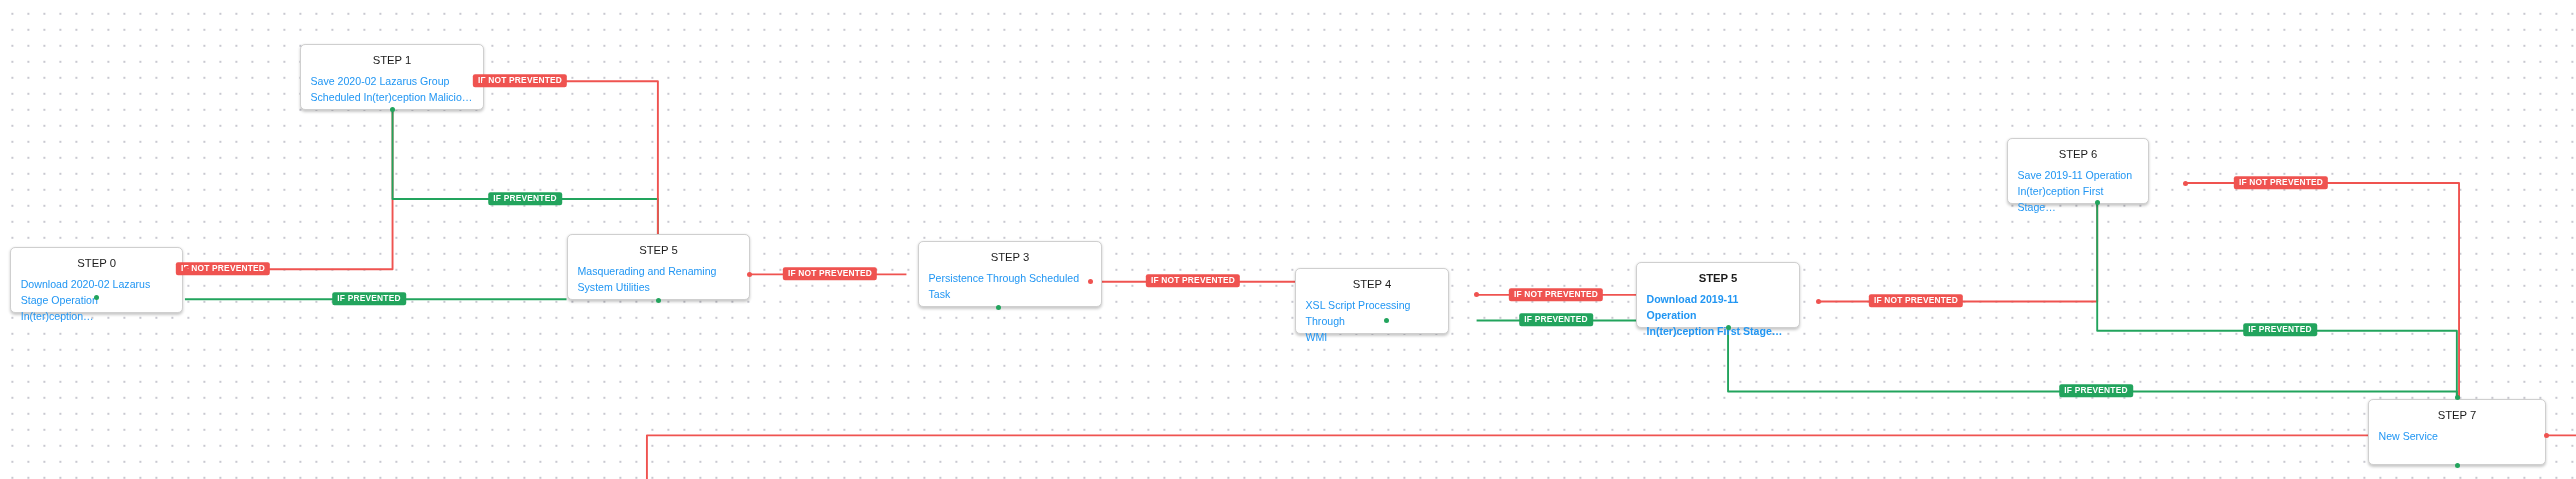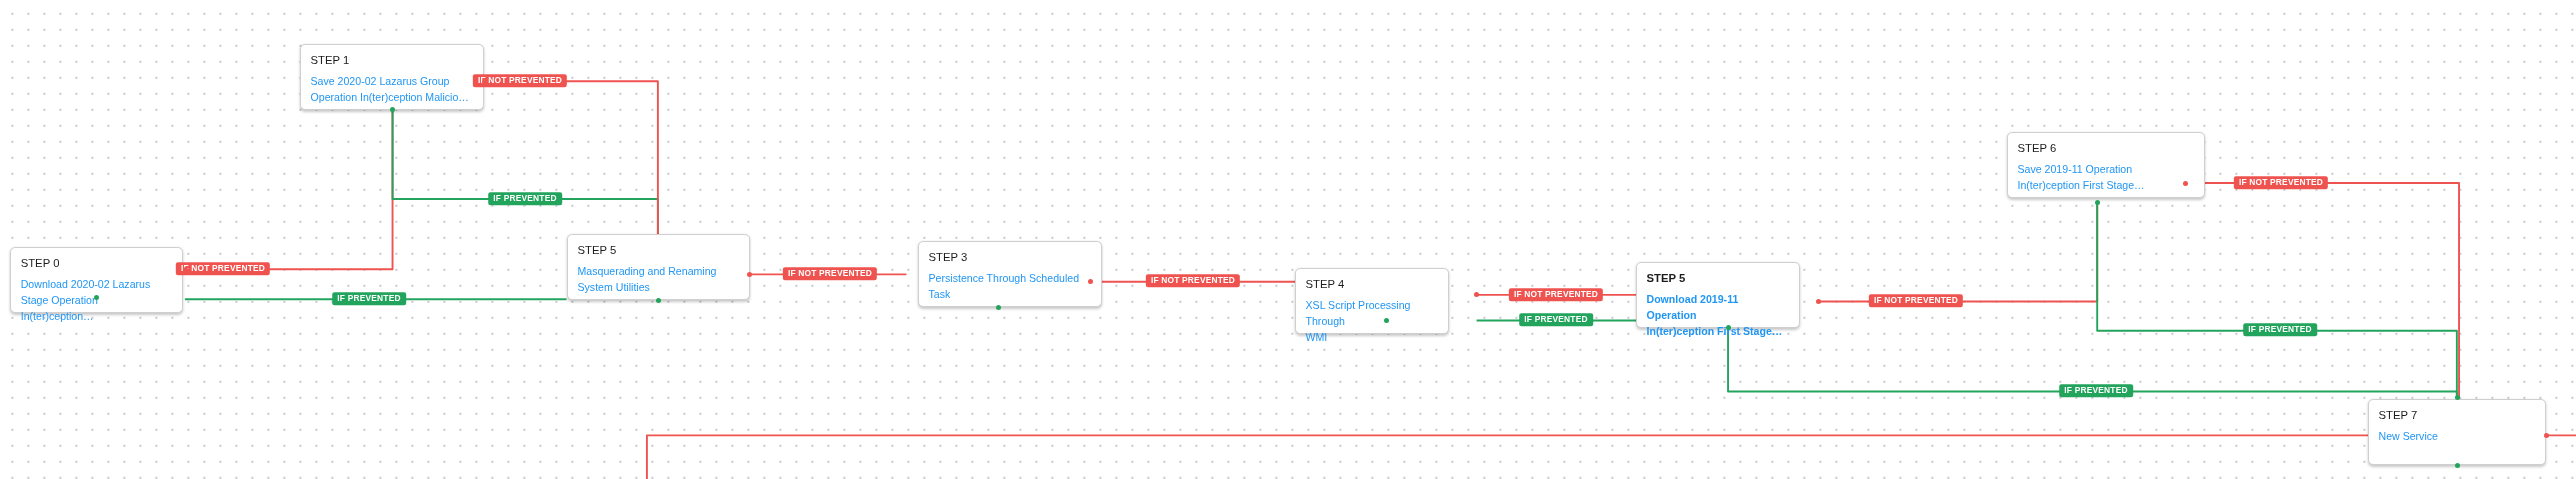--- a/index.html
+++ b/index.html
@@ -41,20 +41,21 @@
     box-shadow: 0 1.5px 2.9px rgba(0,0,0,0.22);
     padding: 8px 9.5px 7.3px 9.5px;
     z-index: 5;
   }
   .node-title {
     font-size: 11.3px;
     color: #1c1c1c;
     line-height: 1.25;
     margin-bottom: 7.3px;
     white-space: nowrap;
+    text-align: center;
   }
   .node-desc {
     font-size: 10.6px;
     color: #2196f3;
     line-height: 1.5;
   }
 
   .port {
     position: absolute;
     width: 5.1px;
@@ -104,21 +105,21 @@
 
   <div id="node-layer">
       <div class="node" style="left: 10.2px; top: 247px; width: 173px; height: 66px;">
         <div class="node-title">STEP 0</div>
         <div class="node-desc">Download 2020-02 Lazarus</div>
         <div class="node-desc">Stage Operation In(ter)ception…</div>
       </div>
       <div class="node" style="left: 300px; top: 44px; width: 184px; height: 66px;">
         <div class="node-title">STEP 1</div>
         <div class="node-desc">Save 2020-02 Lazarus Group</div>
-        <div class="node-desc">Operation In(ter)ception Malicio…</div>
+        <div class="node-desc">Scheduled In(ter)ception Malicio…</div>
       </div>
       <div class="node" style="left: 567px; top: 234px; width: 183px; height: 66px;">
         <div class="node-title">STEP 5</div>
         <div class="node-desc">Masquerading and Renaming</div>
         <div class="node-desc">System Utilities</div>
       </div>
       <div class="node" style="left: 906px; top: 241px; width: 184px; height: 66px; margin-left: 12px;">
         <div class="node-title">STEP 3</div>
         <div class="node-desc">Persistence Through Scheduled</div>
         <div class="node-desc">Task</div>
@@ -126,21 +127,21 @@
       <div class="node" style="left: 1295px; top: 268px; width: 154px; height: 66px;">
         <div class="node-title">STEP 4</div>
         <div class="node-desc">XSL Script Processing Through</div>
         <div class="node-desc">WMI</div>
       </div>
       <div class="node" style="left: 1636px; top: 262px; width: 164px; height: 66px; font-weight: bold;">
         <div class="node-title">STEP 5</div>
         <div class="node-desc">Download 2019-11 Operation</div>
         <div class="node-desc">In(ter)ception First Stage…</div>
       </div>
-      <div class="node" style="left: 2007px; top: 132px; width: 198px; height: 66px;">
+      <div class="node" style="left: 2007px; top: 138px; width: 142px; height: 66px;">
         <div class="node-title">STEP 6</div>
         <div class="node-desc">Save 2019-11 Operation</div>
         <div class="node-desc">In(ter)ception First Stage…</div>
       </div>
       <div class="node" style="left: 2368px; top: 399px; width: 178px; height: 66px;">
         <div class="node-title">STEP 7</div>
         <div class="node-desc">New Service</div>
       </div>
     </div>
   <div id="port-layer">

